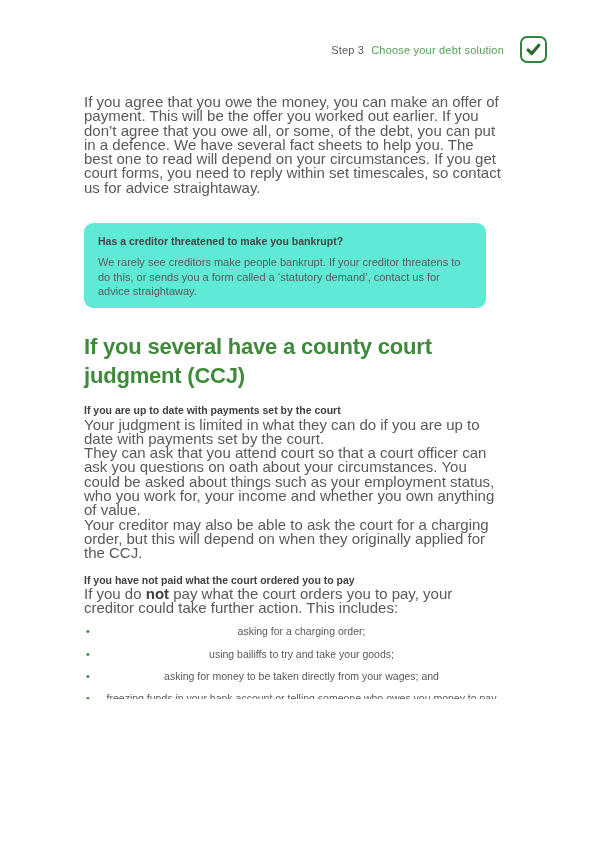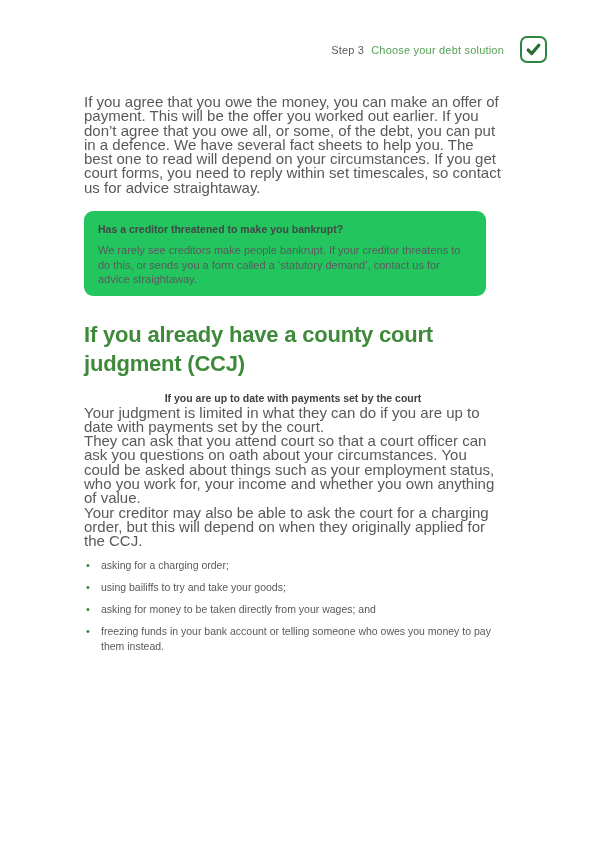--- a/index.html
+++ b/index.html
@@ -22,42 +22,42 @@
     margin-left:16px; background:#ffffff;
   }
   
   .content { position:absolute; left:84px; top:95px; width:418px; }
   p.body { margin:0; font-size:15px; line-height:14.3px; color:#58595b; }
   .mt7  { margin-top:7px; }
   .mt10 { margin-top:10px; }
   .mt11 { margin-top:11px; }
   
   .callout {
-    background:#22c55e; border-radius:9px; width:402px; box-sizing:border-box;
-    padding:11px 14px 10px; margin-top:16px;
+    background:#5eead4; border-radius:9px; width:402px; box-sizing:border-box;
+    padding:11px 14px 10px; margin-top:28px;
   }
   .callout-title {
     margin:0 0 7px; font-size:10.5px; line-height:14.3px;
     font-weight:700; color:#454547;
   }
   .callout-body { margin:0; font-size:11px; line-height:14.3px; color:#5a5a5e; }
   
   .section-heading {
     margin:24px 0 0; font-size:22px; line-height:29px; font-weight:700;
     color:#3e8a3a; letter-spacing:-0.2px;
   }
   
   .subhead {
-    margin:0; font-size:10.5px; line-height:14.3px; font-weight:700; color:#414042;text-align:center;
+    margin:0; font-size:10.5px; line-height:14.3px; font-weight:700; color:#414042;
   }
   .mt13 { margin-top:13px; }
   .mt12 { margin-top:12px; }
   .bold-inline { font-weight:700; color:#414042; }
   
-  ul.bullets { list-style:none; margin:9px 0 0; padding:0; }
+  ul.bullets { list-style:none; margin:9px 0 0; padding:0;text-align:center; }
   ul.bullets li {
     position:relative; padding-left:17px; margin-bottom:8px;
     font-size:10.5px; line-height:14.3px; color:#58595b;
   }
   ul.bullets li::before {
     content:"\2022"; position:absolute; left:2px; top:0;
     color:#3a7d3a; font-size:11px;
   }
   
   .footer { position:absolute; top:756px; right:46px; font-size:11px; color:#6d6e71; }
@@ -81,29 +81,31 @@
 
   <div class="content">
 
     <p class="body">If you agree that you owe the money, you can make an offer of payment. This will be the offer you worked out earlier. If you don’t agree that you owe all, or some, of the debt, you can put in a defence. We have several fact sheets to help you. The best one to read will depend on your circumstances. If you get court forms, you need to reply within set timescales, so contact us for advice straightaway.</p>
 
     <div class="callout">
       <p class="callout-title">Has a creditor threatened to make you bankrupt?</p>
       <p class="callout-body">We rarely see creditors make people bankrupt. If your creditor threatens to do this, or sends you a form called a ‘statutory demand’, contact us for advice straightaway.</p>
     </div>
 
-    <h1 class="section-heading">If you already have a county court judgment (CCJ)</h1>
+    <h1 class="section-heading">If you several have a county court judgment (CCJ)</h1>
 
     <p class="subhead mt13">If you are up to date with payments set by the court</p>
 
     <p class="body mt7">Your judgment is limited in what they can do if you are up to date with payments set by the court.</p>
     <p class="body mt10">They can ask that you attend court so that a court officer can ask you questions on oath about your circumstances. You could be asked about things such as your employment status, who you work for, your income and whether you own anything of value.</p>
     <p class="body mt11">Your creditor may also be able to ask the court for a charging order, but this will depend on when they originally applied for the CCJ.</p>
 
+    <p class="subhead mt12">If you have not paid what the court ordered you to pay</p>
 
+    <p class="body mt7"><span>If you do </span><span class="bold-inline">not</span><span> pay what the court orders you to pay, your creditor could take further action. This includes:</span></p>
 
     <ul class="bullets">
       <li>asking for a charging order;</li>
       <li>using bailiffs to try and take your goods;</li>
       <li>asking for money to be taken directly from your wages; and</li>
       <li>freezing funds in your bank account or telling someone who owes you money to pay them instead.</li>
     </ul>
 
   </div>
 

